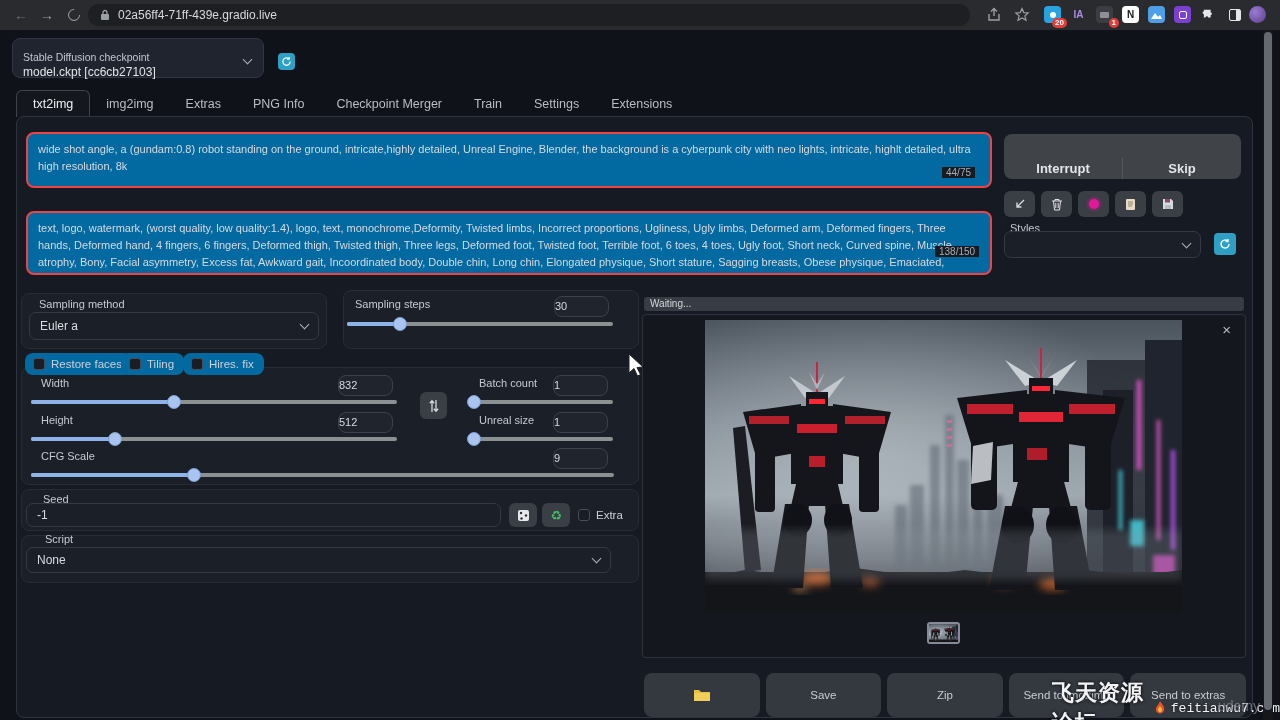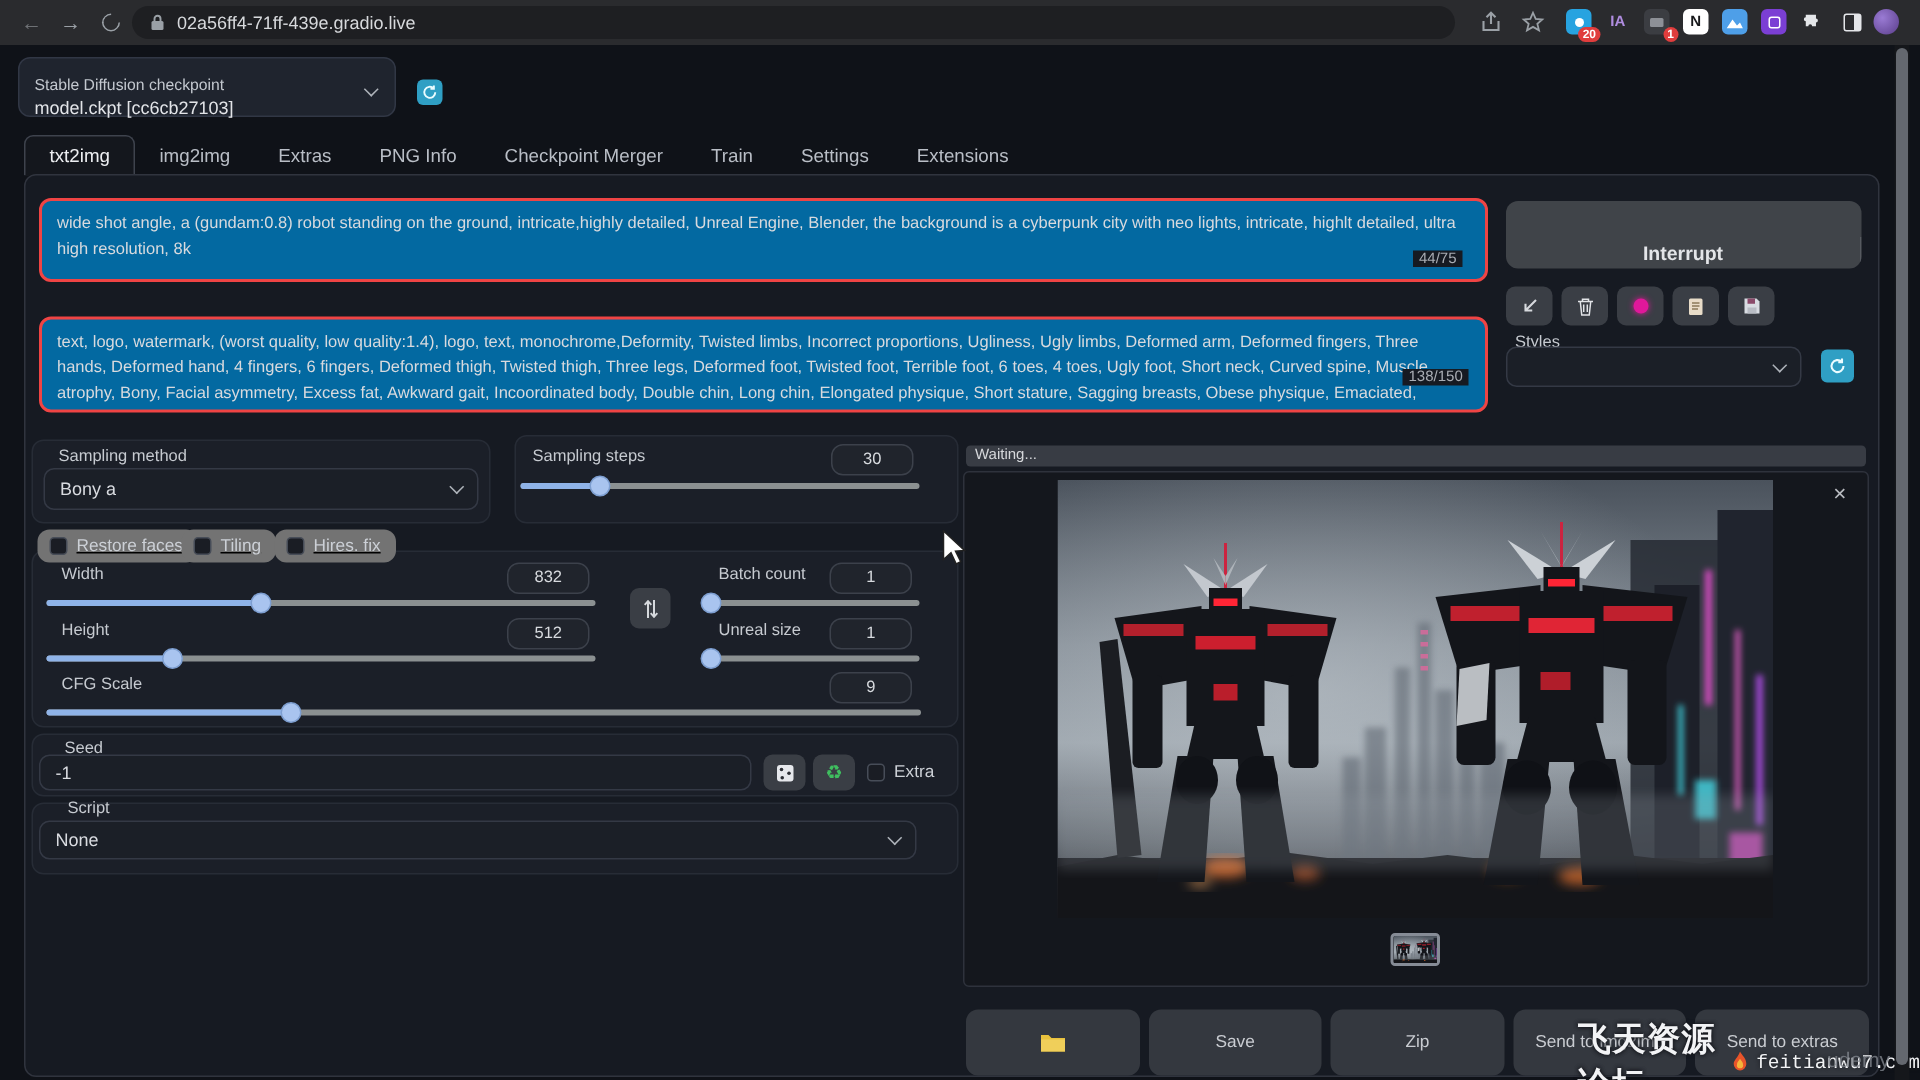--- a/index.html
+++ b/index.html
@@ -44,26 +44,26 @@
   
   #btn-interrupt-skip { position:absolute; left:987px; top:17px; width:237px; height:45px; background:#404449; border-radius:8px; display:flex; overflow:hidden; }
   #btn-interrupt-skip > div { flex:1; display:flex; align-items:center; justify-content:center; font-size:13px; font-weight:600; color:#e3e5e8; cursor:pointer;margin-top:24px; }
   #btn-interrupt-skip .div { flex:0 0 1px; background:#565a60; }
   .tool-btn { position:absolute; top:74px; width:31px; height:26px; background:#3a3e45; border-radius:6px; display:flex; align-items:center; justify-content:center; cursor:pointer; }
   .dd { position:absolute; background:#1b1f27; border:1px solid #343945; border-radius:7px; color:#d9dbe0; font-size:12px; display:flex; align-items:center; padding:0 10px; cursor:pointer; }
   .dd .chev { position:absolute; right:10px; }
   .chev { width:7px; height:7px; border-right:1.5px solid #aeb3ba; border-bottom:1.5px solid #aeb3ba; transform:rotate(45deg); display:inline-block; margin-top:-3px; }
 
   
-  .num { position:absolute; width:55px; height:21px; background:#20242c; border:1px solid #3c414b; border-radius:8px; color:#d7dade; font-size:11px; text-align:center; line-height:19px; }
+  .num { position:absolute; width:55px; height:21px; background:#20242c; border:1px solid #3c414b; border-radius:8px; color:#d7dade; font-size:11px; line-height:19px; }
   .slider { position:absolute; height:14px; cursor:pointer; }
   .sl-track { position:absolute; left:0; right:0; top:5px; height:4px; background:#8b9091; border-radius:2px; }
   .sl-fill { position:absolute; left:0; top:5px; height:4px; background:#8fb3e8; border-radius:2px; }
   .sl-handle { position:absolute; right:-7px; top:-5px; width:14px; height:14px; border-radius:50%; background:#a9c4ef; border:1px solid #7d9ed0; }
-  .chip { position:absolute; display:flex; align-items:center; gap:6px; background:#737373; border-radius:8px; padding:5px 10px 5px 8px;text-decoration:underline; }
+  .chip { position:absolute; display:flex; align-items:center; gap:6px; background:#0369a1; border-radius:8px; padding:5px 10px 5px 8px; }
   .cb { width:12px; height:12px; background:#1a1d24; border:1px solid #474d58; border-radius:3px; cursor:pointer; }
   .cb-label { font-size:11.5px; color:#ccd0d6; }
   .sq-btn { position:absolute; background:#3a3e45; border-radius:6px; display:flex; align-items:center; justify-content:center; cursor:pointer; }
 
   
   #waiting { position:absolute; left:627px; top:180px; width:600px; height:14px; background:#383c44; border-radius:3px; font-size:10px; color:#d6d8db; line-height:14px; padding-left:6px; }
   #out-panel { position:absolute; left:625px; top:197px; width:604px; height:344px; background:#14171d; border:1px solid #2e323c; border-radius:4px; }
   #gen-img { position:absolute; left:62px; top:5px; width:477px; height:292px; cursor:pointer; }
   #close-x { position:absolute; right:14px; top:6px; color:#b8bbc0; font-size:15px; cursor:pointer; }
   #thumb { position:absolute; left:284px; top:307px; width:33px; height:22px; border:2px solid #868c96; border-radius:3px; overflow:hidden; cursor:pointer; }
@@ -278,20 +278,21 @@
 
     <div class="ta" style="left:9px;top:15px;width:966px;height:56px">wide shot angle, a (gundam:0.8) robot standing on the ground, intricate,highly detailed, Unreal Engine, Blender, the background is a cyberpunk city with neo lights, intricate, highlt detailed, ultra high resolution, 8k</div>
     <span class="counter" style="left:925px;top:3px">44/75</span>
 
     <div class="ta" style="left:9px;top:94px;width:966px;height:64px">text, logo, watermark, (worst quality, low quality:1.4), logo, text, monochrome,Deformity, Twisted limbs, Incorrect proportions, Ugliness, Ugly limbs, Deformed arm, Deformed fingers, Three hands, Deformed hand, 4 fingers, 6 fingers, Deformed thigh, Twisted thigh, Three legs, Deformed foot, Twisted foot, Terrible foot, 6 toes, 4 toes, Ugly foot, Short neck, Curved spine, Muscle atrophy, Bony, Facial asymmetry, Excess fat, Awkward gait, Incoordinated body, Double chin, Long chin, Elongated physique, Short stature, Sagging breasts, Obese physique, Emaciated,</div>
     <span class="counter" style="left:918px;top:82px">138/150</span>
 
     <div id="btn-interrupt-skip">
       <div>Interrupt</div>
       <div class="div"></div>
+      <div>Skip</div>
     </div>
     <div class="tool-btn" style="left:987px">
       <svg width="12" height="12" viewBox="0 0 12 12">
           <path d="M10,2 L3,9 M3,4.5 V9 H7.5" fill="none" stroke="#d6d9dd" stroke-width="1.4"></path>
         </svg>
     </div>
     <div class="tool-btn" style="left:1024px">
       <svg width="12" height="13" viewBox="0 0 12 13">
           <path d="M1,3 h10 M4,3 V1.5 h4 V3 M2.5,3 l1,9 h5 l1,-9 M4.8,5 v5 M7.2,5 v5" fill="none" stroke="#e2e4e8" stroke-width="1"></path>
         </svg>
@@ -323,21 +324,21 @@
     </button>
 
     <div class="panel" style="left:4px;top:176px;width:306px;height:56px"></div>
     <div class="panel" style="left:326px;top:173px;width:296px;height:59px"></div>
     <div class="panel" style="left:4px;top:250px;width:618px;height:118px"></div>
     <div class="panel" style="left:4px;top:372px;width:618px;height:42px"></div>
     <div class="panel" style="left:4px;top:418px;width:618px;height:48px"></div>
 
     <span class="blk-label" style="left:22px;top:181px">Sampling method</span>
     <div class="dd" style="left:12px;top:195px;width:290px;height:28px">
-      <span>Bony a</span>
+      <span>Euler a</span>
       <span class="chev"></span>
     </div>
 
     <span class="blk-label" style="left:338px;top:181px">Sampling steps</span>
     <span class="num" style="left:537px;top:179px">30</span>
     <div class="slider" style="left:330px;top:200px;width:266px">
       <div class="sl-track"></div>
         <div class="sl-fill" style="width: 20%;">
           <div class="sl-handle"></div>
         </div>

